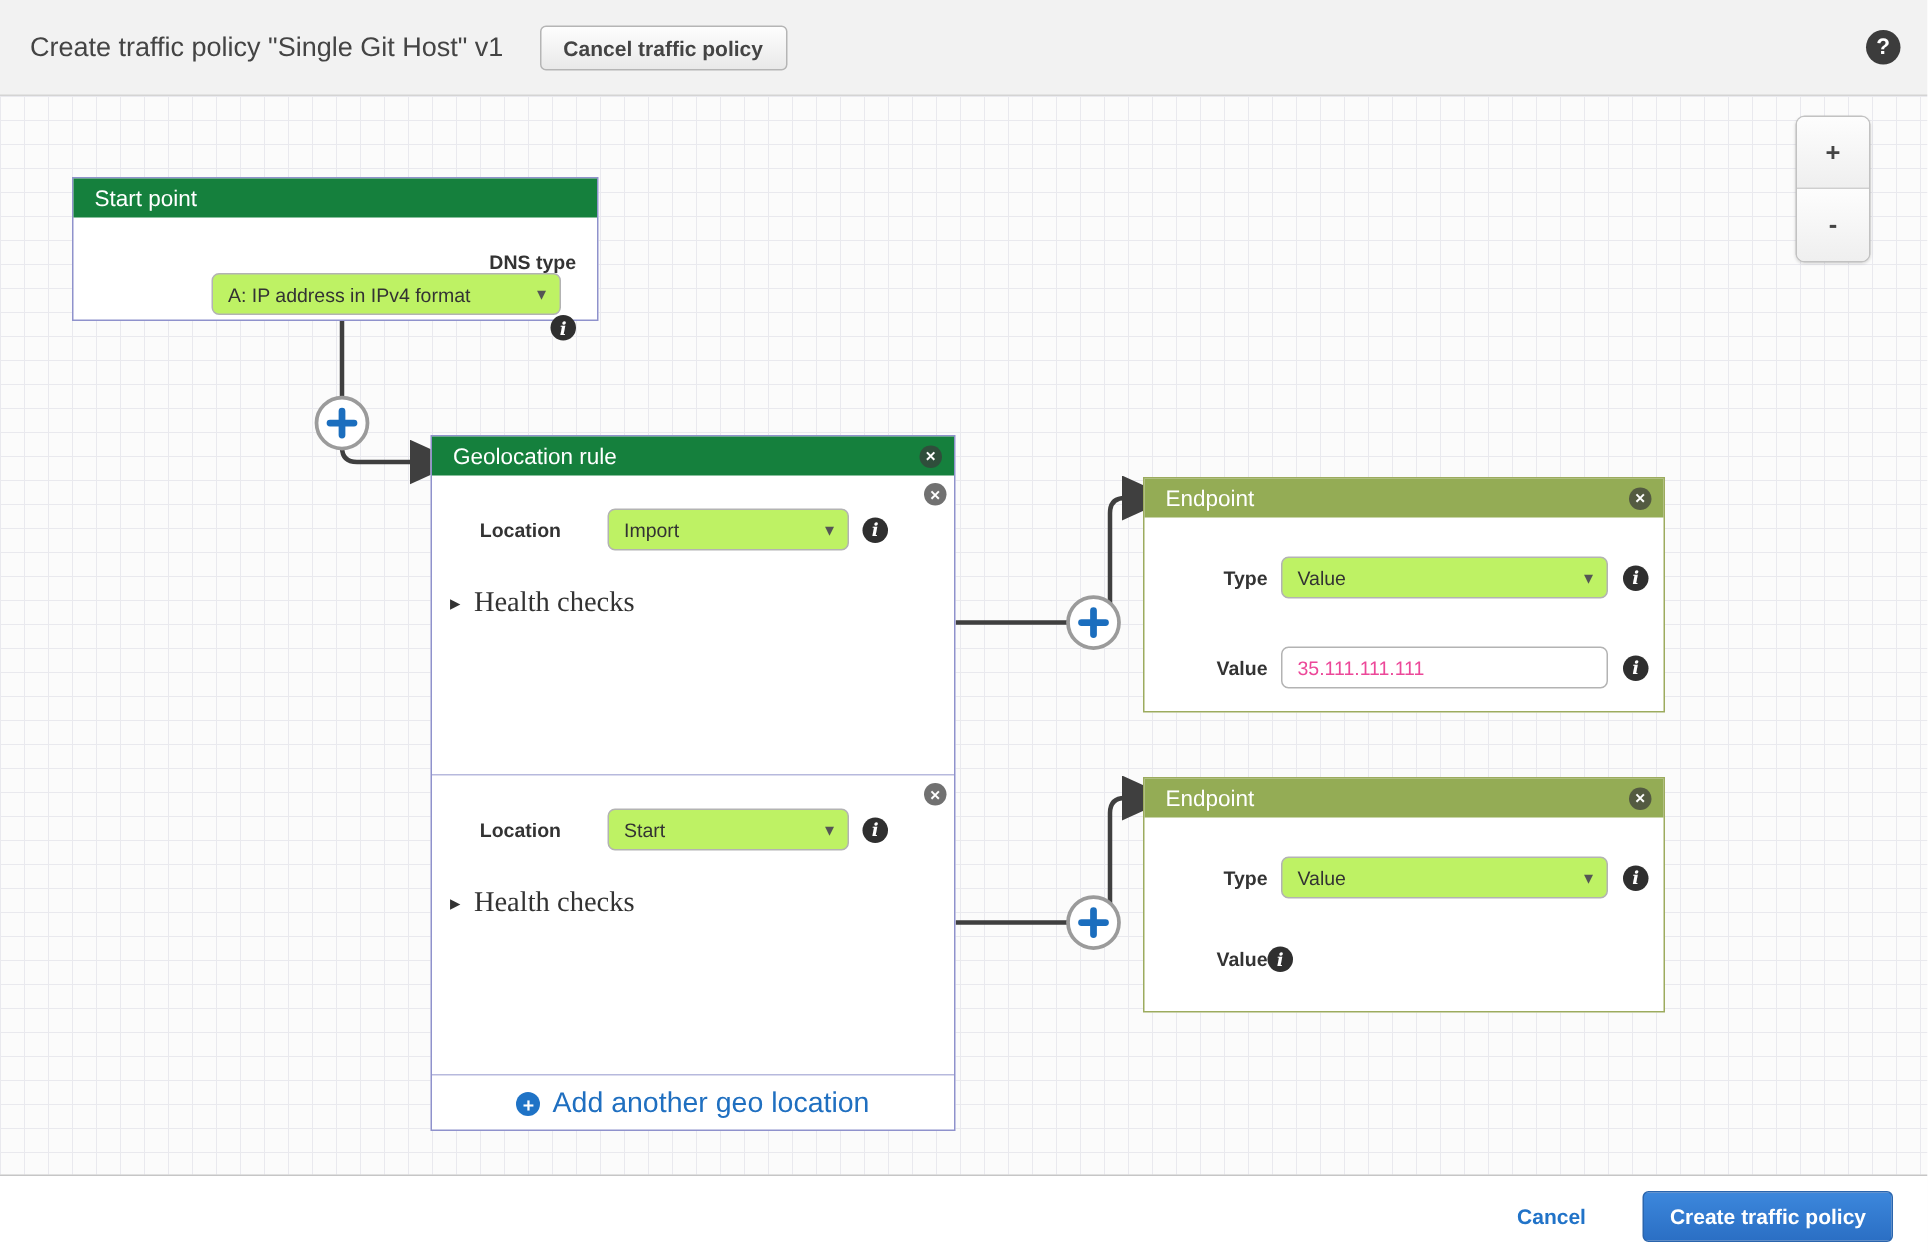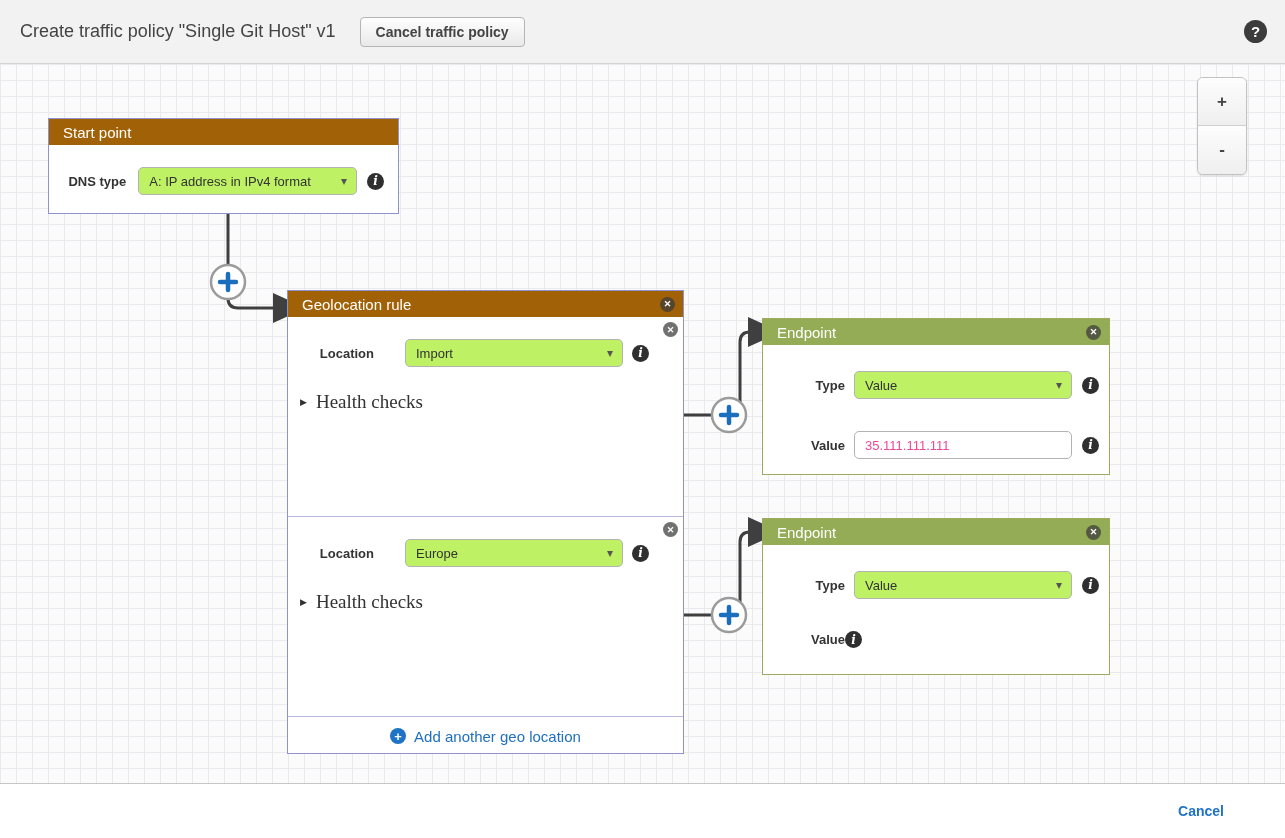--- a/index.html
+++ b/index.html
@@ -27,21 +27,21 @@
               box-shadow:0 1px 2px rgba(0,0,0,0.12); }
   .zoom-btn { width:100%; height:48px; background:linear-gradient(#fdfdfd,#efefef); border:none; cursor:pointer;
               font-size:17px; font-weight:bold; color:#444; display:block; }
   .zoom-btn:first-child { border-bottom:1px solid #cfcfcf; }
 
   
   .node { position:absolute; background:#fff; z-index:2; }
   .node-header { height:26px; display:flex; align-items:center; padding:0 8px 0 14px;
                  color:#fff; font-size:15px; }
   .purple { border:1px solid #8f92cc; }
-  .purple .node-header { background:#a16207; }
+  .purple .node-header { background:#15803d; }
   .green  { border:1px solid #9cab5e; }
   .green  .node-header { background:#94ac55; }
 
   .close-circle { width:15px; height:15px; border-radius:50%; background:rgba(58,58,58,0.72); color:#fff;
                   font-size:9px; font-weight:bold; display:flex; align-items:center; justify-content:center;
                   cursor:pointer; margin-left:auto; }
   .info-circle { width:17px; height:17px; border-radius:50%; background:#2f2f2f; color:#fff;
                  font-family:"DejaVu Serif", serif; font-size:12px; font-weight:bold; font-style:italic;
                  display:flex; align-items:center; justify-content:center; cursor:pointer; flex:0 0 auto; }
 
@@ -49,40 +49,40 @@
   .field-label { font-size:13px; font-weight:bold; color:#333; text-align:right; }
   .dropdown { position:relative; height:28px; background:#bef264; border:1px solid #b3b3b3; border-radius:5px;
               display:flex; align-items:center; padding:0 24px 0 10px; font-size:13px; color:#333; cursor:pointer; }
   .dropdown .caret { position:absolute; right:9px; top:6px; font-size:12px; color:#555; }
   .text-input { height:28px; border:1px solid #b3b3b3; border-radius:5px; font-size:13px; color:#ec4899;
                 padding:0 10px; font-family:"Liberation Sans", sans-serif; width:100%; }
   .text-input.focused { border:2px solid #55a0e0; box-shadow:0 0 6px rgba(80,160,230,0.85); outline:none; }
 
   
   .start-point { left:48px; top:54px; width:351px; height:96px; }
-  .start-point .body { padding:22px 14px 0 16px; display:flex; align-items:center; }
+  .start-point .body { padding:22px 14px 0 16px; display:flex; align-items:flex-end;flex-direction:column; }
   .start-point .field-label { width:66px; }
   .start-point .dropdown { width:233px; margin:0 10px 0 12px; }
 
   
-  .geo-rule { left:287px; top:226px; width:397px; height:464px; }
+  .geo-rule { left:287px; top:226px; width:350px; height:464px; }
   .geo-section { position:relative; height:199px; padding-top:6px; }
   .geo-section.second { height:200px; border-top:1px solid #b7b9dd; }
   .geo-section .close-circle { position:absolute; right:5px; top:5px; }
-  .geo-section .field-row { margin:16px 34px 0 26px;justify-content:center; }
+  .geo-section .field-row { margin:16px 44px 0 26px;justify-content:center; }
   .geo-section .field-label { width:60px; }
   .geo-section .dropdown { flex:1; margin:0 9px 0 31px; }
   .health-row { display:flex; align-items:center; margin:24px 0 0 12px; cursor:pointer; }
   .health-row .tri { font-size:9px; color:#333; margin-right:9px; }
   .health-row .txt { font-size:19px; color:#333;font-family:Liberation Serif, serif; }
   .geo-footer { height:39px; border-top:1px solid #b7b9dd; display:flex; align-items:center; justify-content:center;
                 cursor:pointer; }
   .plus-badge { width:16px; height:16px; border-radius:50%; background:#1f73c6; color:#fff; font-size:13px;
                 font-weight:bold; display:flex; align-items:center; justify-content:center; margin-right:8px; }
-  .geo-footer .txt { font-size:15px; color:#1f6fc0; }
+  .geo-footer .txt { font-size:19px; color:#1f6fc0; }
 
   
   .endpoint { width:348px; height:157px; left:762px; }
   .ep-1 { top:254px; } .ep-2 { top:454px; }
   .endpoint .field-row { margin:26px 10px 0 16px; }
   .endpoint .value-row { margin-top:32px; }
   .endpoint .field-label { width:66px; }
   .endpoint .ctl { flex:1; margin:0 10px 0 9px; position:relative; }
 
   
@@ -167,21 +167,21 @@
         <span class="tri">▶</span>
         <span class="txt">Health checks</span>
       </div>
     </div>
 
     <div class="geo-section second">
       <div class="close-circle">✕</div>
       <div class="field-row">
         <div class="field-label">Location</div>
         <div class="dropdown">
-          <span>Europe</span>
+          <span>Start</span>
           <span class="caret">▾</span>
         </div>
         <div class="info-circle">i</div>
       </div>
       <div class="health-row">
         <span class="tri">▶</span>
         <span class="txt">Health checks</span>
       </div>
     </div>
 
@@ -233,13 +233,14 @@
     <div class="field-row value-row">
       <div class="field-label">Value</div>
       <div class="info-circle">i</div>
     </div>
   </div>
 
 </div>
 
 <div class="action-bar">
   <a class="cancel-link">Cancel</a>
+  <button class="create-btn">Create traffic policy</button>
 </div>
 
 </body></html>

